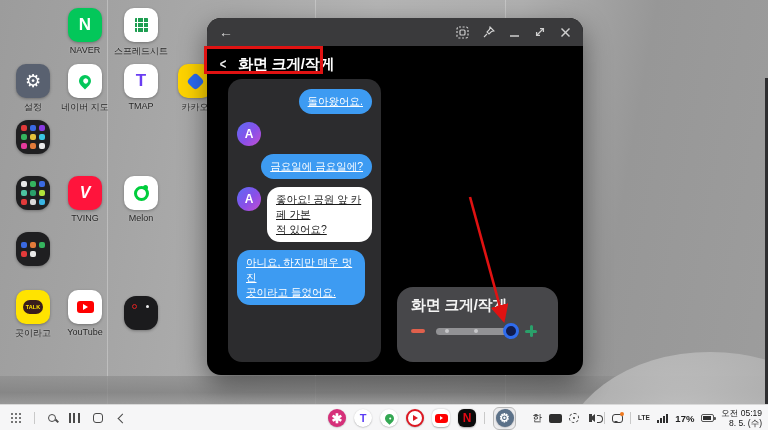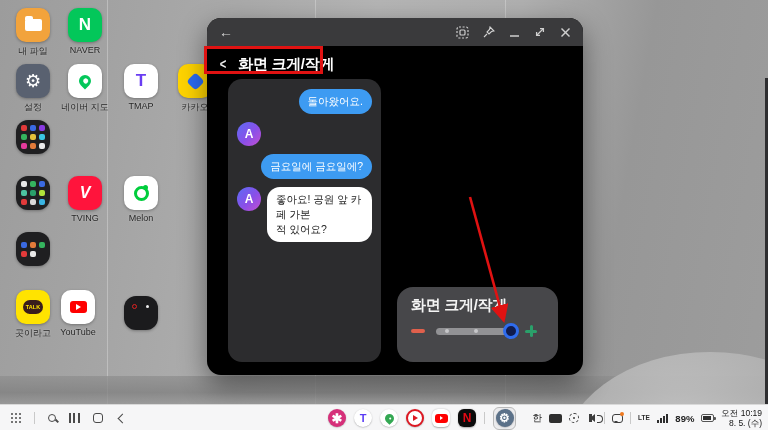--- a/index.html
+++ b/index.html
@@ -46,21 +46,21 @@
   .tb-back { color:#d6d6d6; font-size:14px; cursor:default; }
   .tb-controls { margin-left:auto; display:flex; align-items:center; gap:14px; }
   .tb-controls svg { display:block; }
   .app-header { position:absolute; left:12px; top:33px; display:flex; align-items:center; gap:11px; height:26px; }
   .hdr-chevron { color:#efefef; font-size:14px; font-weight:bold; transform:scaleX(.8); }
   .hdr-title { color:#fff; font-size:15px; font-weight:bold; letter-spacing:-.3px; }
 
   
   .chat-panel { position:absolute; left:21px; top:61px; width:153px; height:283px; border-radius:14px; background:#2c2c2e;
     padding:10px 9px; display:flex; flex-direction:column; gap:8px; }
-  .bubble { font-size:10.5px; line-height:15px; padding:5px 9px; border-radius:13px; white-space:pre-line; max-width:128px; }
+  .bubble { font-size:10.5px; line-height:15px; padding:5px 9px; border-radius:13px; white-space:pre-line; max-width:128px;text-decoration:underline; }
   .sent { background:#3d9bf2; color:#fff; align-self:flex-end; }
   .sent-left { background:#3d9bf2; color:#fff; align-self:flex-start; }
   .recv-row { display:flex; align-items:flex-start; gap:6px; }
   .avatar { width:24px; height:24px; border-radius:50%; flex:none;
     background:linear-gradient(135deg,#5b6cf5,#8a4fe8 55%,#c44fd0); color:#fff; font-size:12px; font-weight:bold;
     display:flex; align-items:center; justify-content:center; }
   .recv { background:#ffffff; color:#1b1b1b; }
 
   
   .slider-panel { position:absolute; left:190px; top:269px; width:161px; height:75px; border-radius:16px; background:#47474a;
@@ -125,31 +125,31 @@
 
 <div id="stage">
 
   <div class="seam" style="left:107px"></div>
   <div class="seam" style="left:315px"></div>
   <div class="seam" style="left:505px"></div>
   <div class="floor-band"></div>
   <div class="sphere"></div>
   <div class="edge-strip"></div>
 
-  <div class="dicon" style="left:5px;top:8px">
-    <div class="tile" style="background:#f2a33c">
-        <div class="glyph-folder"></div>
-      </div>
-    <div class="dlabel">내 파일</div>
-  </div>
   <div class="dicon" style="left:57px;top:8px">
     <div class="tile" style="background:#03c75a;color:#fff;font-size:17px;font-weight:bold">
         <span>N</span>
       </div>
     <div class="dlabel">NAVER</div>
+  </div>
+  <div class="dicon" style="left:113px;top:8px">
+    <div class="tile" style="background:#fff">
+        <div class="sheet"></div>
+      </div>
+    <div class="dlabel">스프레드시트</div>
   </div>
 
   <div class="dicon" style="left:5px;top:64px">
     <div class="tile" style="background:#596170;color:#fff;font-size:18px">⚙</div>
     <div class="dlabel">설정</div>
   </div>
   <div class="dicon" style="left:57px;top:64px">
     <div class="tile" style="background:#fff">
         <div class="pin"></div>
       </div>
@@ -225,21 +225,21 @@
   </div>
 
   <div class="dicon" style="left:5px;top:290px">
     <div class="tile" style="background:#ffe300">
         <div class="talk-bubble">
           <span>TALK</span>
         </div>
       </div>
     <div class="dlabel">곳이라고</div>
   </div>
-  <div class="dicon" style="left:50px;top:290px">
+  <div class="dicon" style="left:57px;top:290px">
     <div class="tile" style="background:#fff">
         <div class="yt-glyph">
           <div class="play-tri"></div>
         </div>
       </div>
     <div class="dlabel">YouTube</div>
   </div>
   <div class="dicon" style="left:113px;top:296px">
     <div class="tile" style="background:#1b1b1d;border-radius:12px">
       <span class="dot" style="left:8px;top:8px;width:5px;height:5px;border:1.5px solid #d22"></span>
@@ -293,20 +293,22 @@
       <div class="bubble sent">돌아왔어요.</div>
       <div class="recv-row">
         <div class="avatar">A</div>
       </div>
       <div class="bubble sent">금요일에 금요일에?</div>
       <div class="recv-row">
         <div class="avatar">A</div>
         <div class="bubble recv">좋아요! 공원 앞 카페 가본
 적 있어요?</div>
       </div>
+      <div class="bubble sent-left">아니요, 하지만 매우 멋진
+곳이라고 들었어요.</div>
     </div>
 
     <div class="slider-panel">
       <div class="sp-title">화면 크게/작게</div>
       <div class="sp-row">
         <span class="minus-bar"></span>
         <div class="track">
           <span class="tick" style="left:9px"></span>
           <span class="tick" style="left:38px"></span>
           <span class="handle"></span>
@@ -380,21 +382,21 @@
       <span class="vdiv"></span>
       <span class="chatb"></span>
       <span class="vdiv"></span>
       <span class="lte">LTE</span>
       <span class="sig">
           <i style="height:3px"></i>
           <i style="height:5px"></i>
           <i style="height:7px"></i>
           <i style="height:9px"></i>
         </span>
-      <span class="st" style="font-weight:bold">89%</span>
+      <span class="st" style="font-weight:bold">17%</span>
       <span class="batt"></span>
       <span class="clock">
-        <div>오전 10:19</div>
+        <div>오전 05:19</div>
         <div>8. 5. (수)</div>
       </span>
     </div>
   </div>
 </div>
 
 </body></html>

